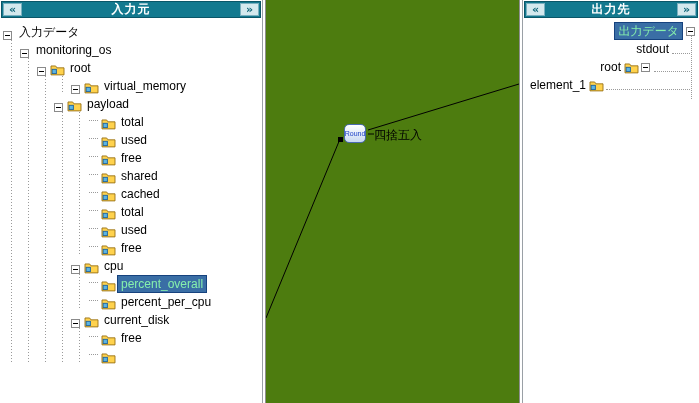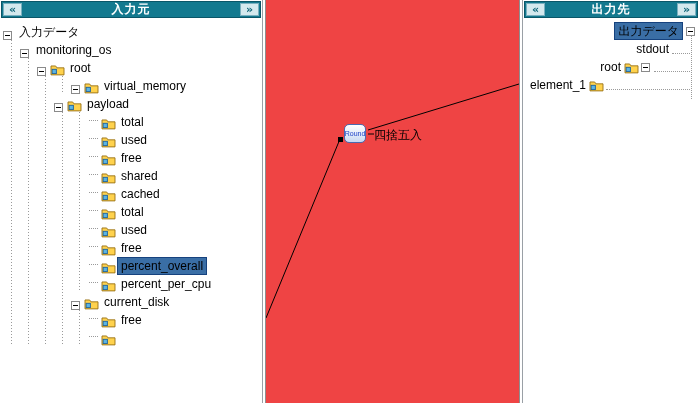--- a/index.html
+++ b/index.html
@@ -7,21 +7,21 @@
   .app {
     width: 699px; height: 403px; overflow: hidden; display: flex;
     font-family: "Liberation Sans", "DejaVu Sans", sans-serif;
     font-size: 12px; color: #000; background: #fff; position: relative;
   }
   
   .side { display: flex; flex-direction: column; overflow: hidden; background: #fff; }
   .side.left  { flex: 0 0 263px; border-right: 1px solid #9aa0a6; }
   .side.right { flex: 0 0 177px; border-left: 1px solid #9aa0a6; }
   .canvas {
-    flex: 0 0 255px; margin: 0 2px; position: relative; background: #ef4444;
+    flex: 0 0 255px; margin: 0 2px; position: relative; background: #4d7c0f;
     border-left: 1px solid #8e8e8e; border-right: 1px solid #8e8e8e; overflow: hidden;
   }
   
   .hdr {
     margin: 1px 1px 0 1px; height: 17px; background: #13798f;
     border: 1px solid #0a5668; display: flex; align-items: center; padding: 0 1px;
   }
   .hbtn {
     width: 19px; height: 13px; background: #d4e9ee; border: 1px solid #7ab0bf;
     color: #0a6276; font: bold 11px/11px "DejaVu Sans", sans-serif;
@@ -40,21 +40,21 @@
   .tg { flex: 0 0 13px; display: flex; align-items: center; }
   .box { display: block; width: 9px; height: 9px; background: #fff;
          border: 1px solid #8a8a8a; position: relative; }
   .box::after { content: ""; position: absolute; left: 1px; right: 1px; top: 3px;
                 border-top: 1px solid #000; }
   .stub { flex: 0 0 13px; height: 18px; position: relative; }
   .stub::before { content: ""; position: absolute; left: 1px; top: 8px; width: 9px;
                   border-top: 1px dotted #9a9a9a; }
   .ic { flex: 0 0 17px; display: flex; align-items: center; }
   .lb { padding: 1px 3px; line-height: 14px; }
-  .lb.sel { background: #3a6ea5; color: #000000; outline: 1px solid #16427e; }
+  .lb.sel { background: #3a6ea5; color: #86efac; outline: 1px solid #16427e; }
   
   .rtree { flex: 1; padding: 4px 2px 0 0; position: relative; overflow: hidden; }
   .rrow { display: flex; align-items: center; justify-content: flex-end; height: 18px; }
   .rdots { height: 9px; border-bottom: 1px dotted #9a9a9a; }
   .rguide { position: absolute; right: 7px; top: 14px; height: 67px;
             border-left: 1px dotted #9a9a9a; }
   
   .wires { position: absolute; left: 0; top: 0; }
   .fnode {
     position: absolute; left: 78px; top: 124px; width: 22px; height: 19px;
@@ -194,20 +194,31 @@
           <span class="lb">used</span>
         </div>
       <div class="row d5">
           <span class="stub"></span>
           <span class="ic">
             <svg width="15" height="13">
               <use href="#ic-el"></use>
             </svg>
           </span>
           <span class="lb">free</span>
+        </div>
+      <div class="row d4">
+          <span class="tg">
+            <i class="box"></i>
+          </span>
+          <span class="ic">
+            <svg width="15" height="13">
+              <use href="#ic-el"></use>
+            </svg>
+          </span>
+          <span class="lb">cpu</span>
         </div>
       <div class="row d5">
           <span class="stub"></span>
           <span class="ic">
             <svg width="15" height="13">
               <use href="#ic-el"></use>
             </svg>
           </span>
           <span class="lb sel">percent_overall</span>
         </div>

